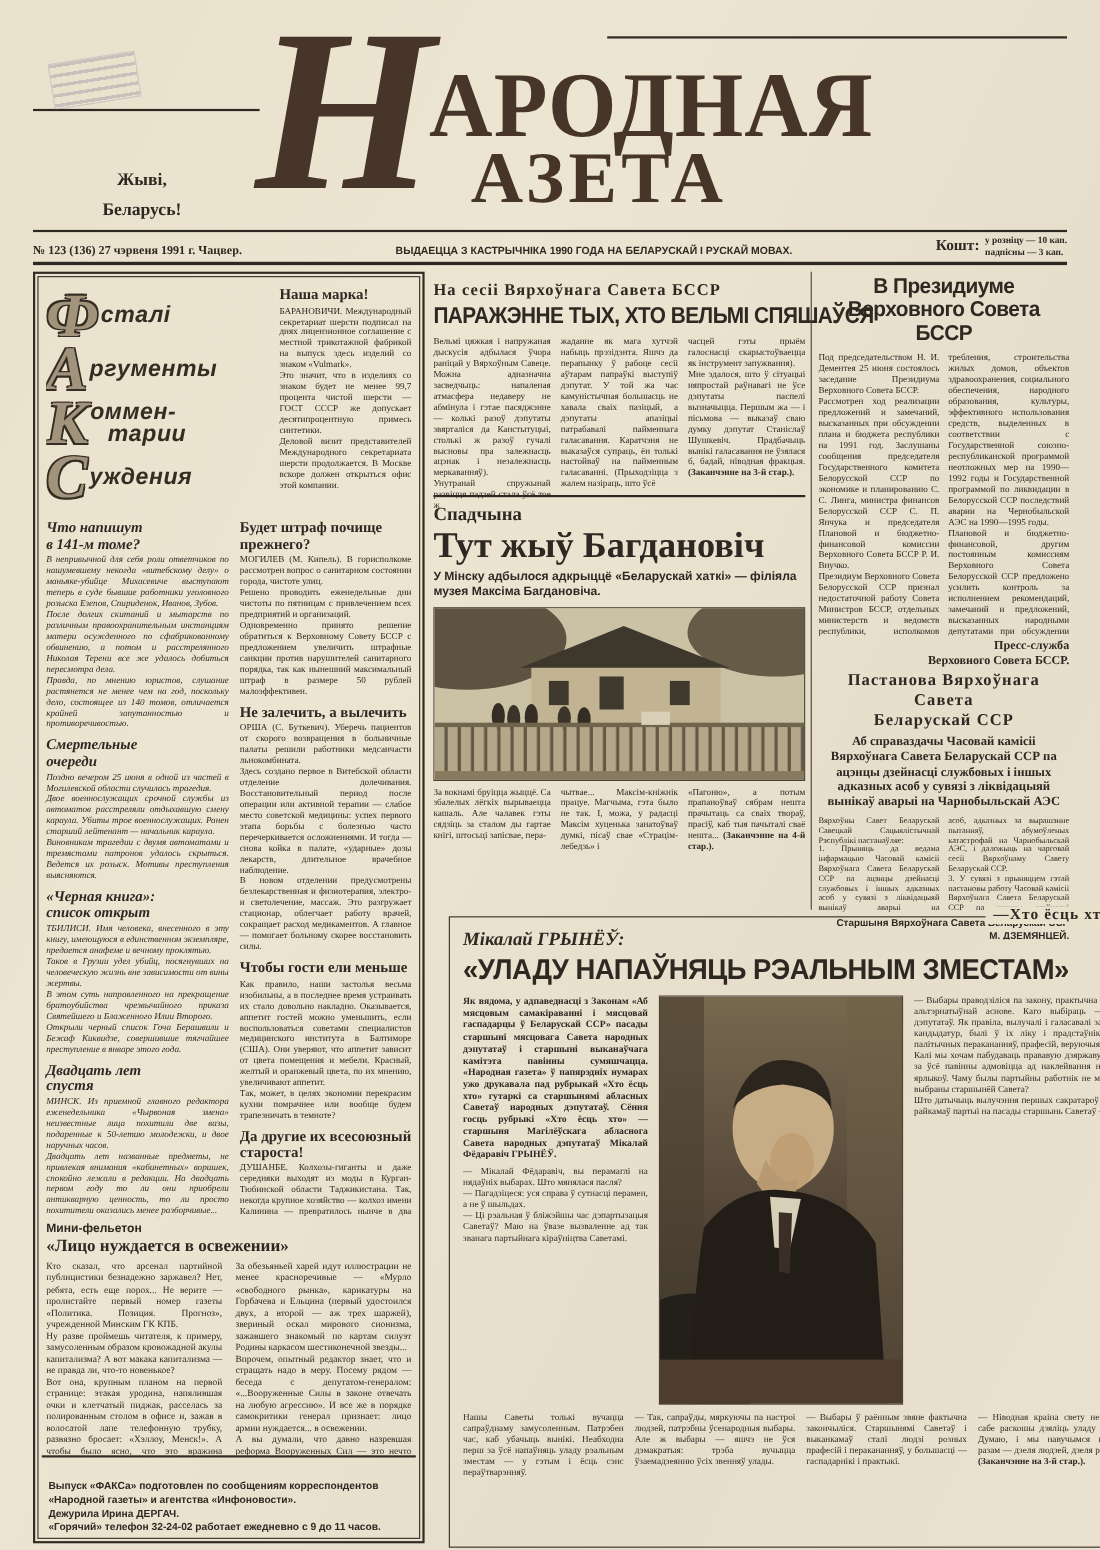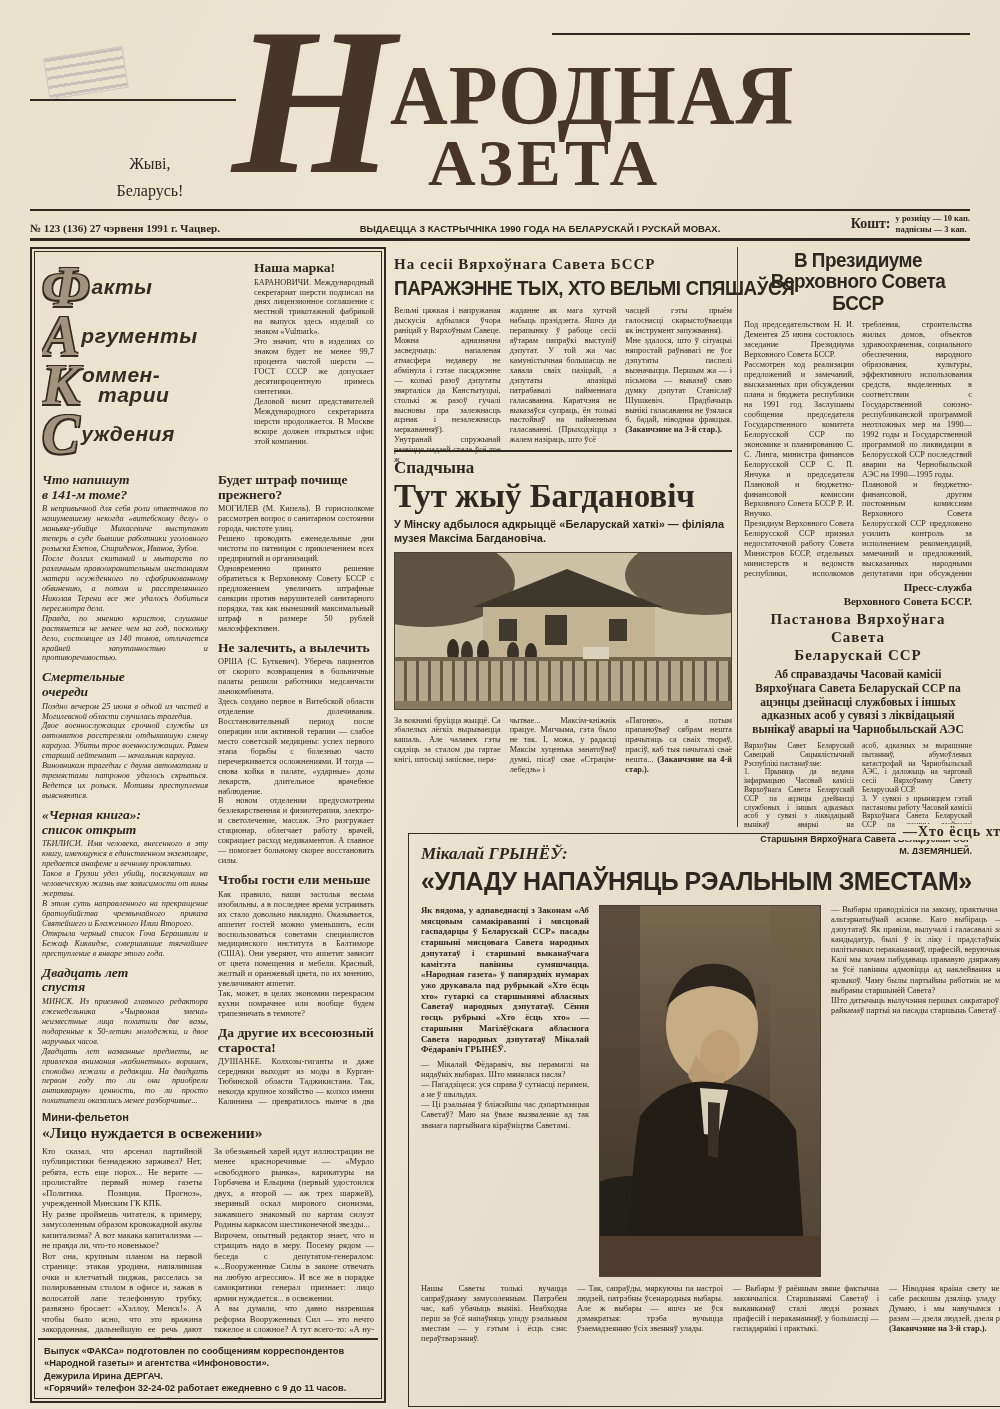--- a/index.html
+++ b/index.html
@@ -6,21 +6,21 @@
   .page{position:relative;width:1000px;height:1409px;overflow:hidden;margin:0 auto;
     background:linear-gradient(115deg,#e9e1cc 0%,#ece5d1 35%,#e6decb 70%,#eae2ce 100%);
     font-family:"Liberation Serif",serif;color:#2e2822;}
   .rule{position:absolute;background:#2e2822;}
   .j{text-align:justify;}
   .pre{white-space:pre-line;}
 
   
   .stamp{position:absolute;left:46px;top:52px;width:78px;height:40px;transform:rotate(-9deg);opacity:.28;
     background:repeating-linear-gradient(#7a6c93 0 3px,transparent 3px 9px);border:1px solid #8a7aa5;}
-  .slogan{position:absolute;left:95px;top:150px;width:110px;font-weight:normal;font-size:16px;line-height:1.7;text-align:center;}
+  .slogan{position:absolute;left:74px;top:150px;width:110px;font-weight:bold;font-size:16px;line-height:1.7;text-align:center;}
   .logo{position:absolute;left:232px;top:34px;width:600px;height:172px;color:#483529;}
   .logo-initial{position:absolute;left:0;top:-38px;font-size:210px;font-style:italic;font-weight:bold;line-height:1;}
   .logo-l1{position:absolute;left:158px;top:22px;font-size:80px;font-weight:bold;letter-spacing:1px;line-height:1;transform:scaleY(1.05);}
   .logo-l2{position:absolute;left:196px;top:96px;font-size:66px;font-weight:bold;letter-spacing:4px;line-height:1;}
   .organ{position:absolute;left:872px;top:156px;width:110px;font-weight:bold;font-size:13px;line-height:1.25;}
   .datestrip{position:absolute;left:30px;top:213px;width:940px;display:flex;align-items:flex-end;}
   .issue{font-weight:bold;font-size:11px;width:270px;}
   .published{font-weight:bold;font-size:9.5px;flex:1;text-align:center;font-family:"Liberation Sans",sans-serif;}
   .price{width:190px;display:flex;align-items:center;justify-content:flex-end;gap:5px;}
   .price-label{font-weight:bold;font-size:14px;}
@@ -41,21 +41,21 @@
   .faks-colL{width:166px;flex:none;font-style:italic;}
   .faks-colR{flex:1;min-width:0;}
   .art{margin-bottom:7px;}
   .art-title{font-weight:bold;font-size:13.5px;line-height:1.08;margin-bottom:2px;}
   .art-body{font-size:8.3px;line-height:1.2;}
   .fe{flex:1;overflow:hidden;padding:4px 10px 0;}
   .fe-kicker{font-family:"Liberation Sans",sans-serif;font-weight:bold;font-size:11px;margin-bottom:1px;}
   .fe-title{font-weight:bold;font-size:15.5px;margin-bottom:4px;}
   .fe-cols{display:flex;gap:12px;}
   .fe-col{flex:1;font-size:8.6px;line-height:1.22;}
-  .credits{border-top:2px solid #332b23;margin:0 6px;padding:5px 6px 6px;font-family:"Liberation Sans",sans-serif;
+  .credits{border-top:2px solid #332b23;margin:0 6px;padding:20px 6px 6px;font-family:"Liberation Sans",sans-serif;
     font-weight:bold;font-size:9.3px;line-height:1.35;}
 
   
   .session{position:absolute;left:394px;top:256px;width:338px;}
   .kicker{font-weight:bold;font-size:15px;letter-spacing:1px;margin-bottom:3px;}
   .session-head{font-family:"Liberation Sans",sans-serif;font-weight:bold;font-size:21px;letter-spacing:-.5px;
     white-space:nowrap;transform:scaleX(.9);transform-origin:left;margin-bottom:6px;}
   .cols3{display:flex;gap:9px;}
   .col3{flex:1;font-size:8.3px;line-height:1.2;}
   .endnote{font-weight:bold;}
@@ -125,21 +125,21 @@
     </span>
   </div>
   <div class="rule" style="left:30px;top:238px;width:940px;height:3px;"></div>
 
   <div class="faks-box">
     <div class="faks-top">
       <div class="faks-row1">
         <div class="fx-logo">
           <div class="fx-row">
               <span class="fx-letter">Ф</span>
-              <span class="fx-word">акты</span>
+              <span class="fx-word">сталі</span>
             </div>
           <div class="fx-row">
               <span class="fx-letter">А</span>
               <span class="fx-word">ргументы</span>
             </div>
           <div class="fx-row">
               <span class="fx-letter">К</span>
               <span class="fx-word"><span>оммен-</span><br><span style="padding-left:16px;">тарии</span></span>
             </div>
           <div class="fx-row">

